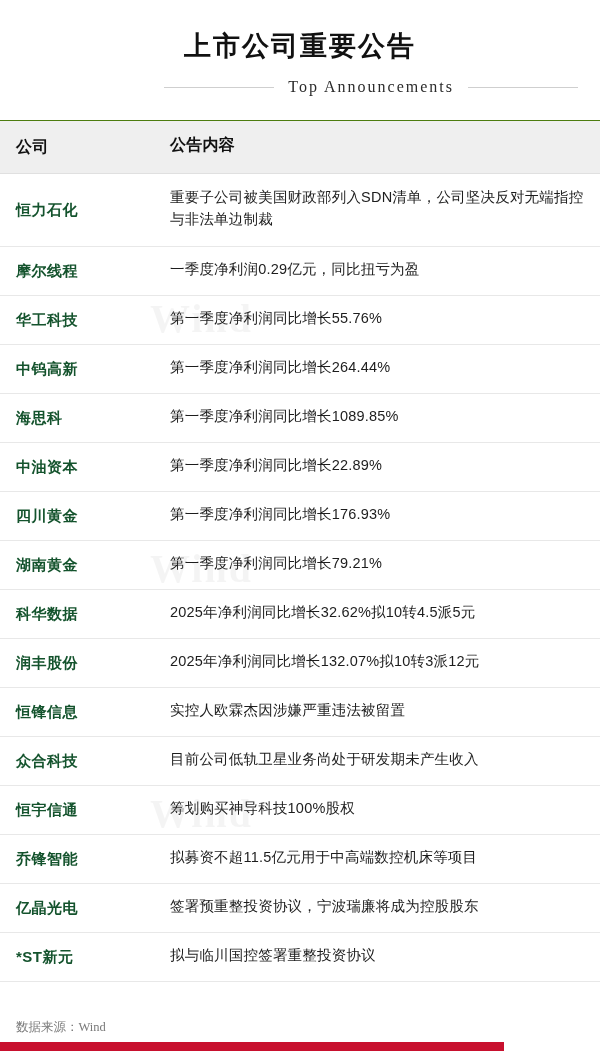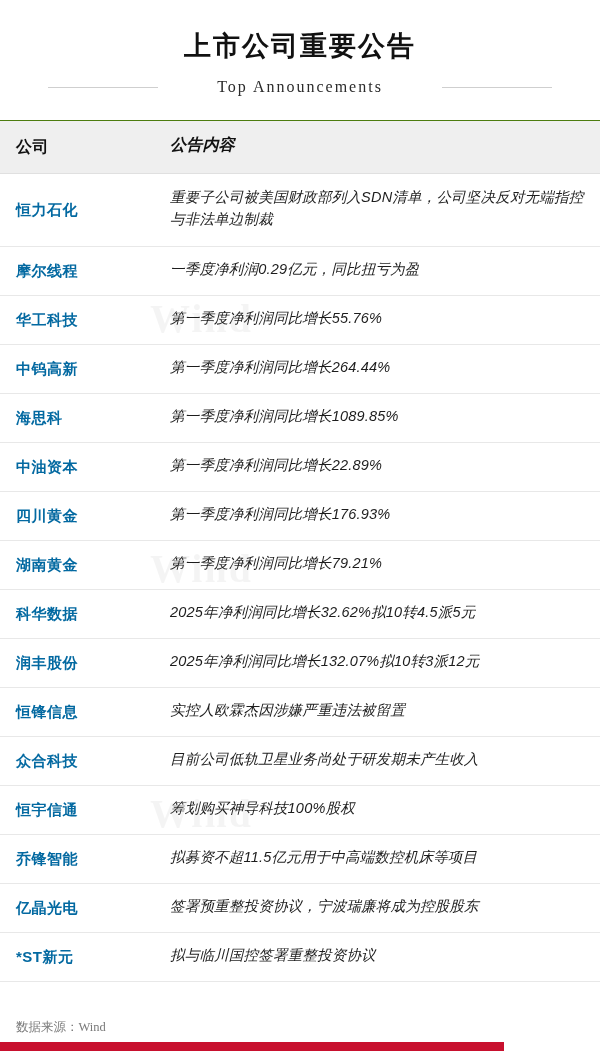--- a/index.html
+++ b/index.html
@@ -31,23 +31,23 @@
     font-size: 27px;
     font-weight: bold;
     letter-spacing: 2px;
     color: #111111;
     line-height: 1.2;
   }
   .subtitle-wrap {
     margin-top: 16px;
     display: flex;
     align-items: center;
-    justify-content: space-between;
-    gap: 0;
-    padding: 0 48px;
+    justify-content: flex-end;
+    gap: 14px;
+    padding: 0 22px;
   }
   .sub-rule {
     height: 1px;
     background: #cfcfcf;
     flex: 1 1 auto;
     max-width: 110px;
   }
   .subtitle {
     font-size: 16px;
     letter-spacing: 2px;
@@ -91,34 +91,33 @@
   }
   .cell-company {
     width: 160px;
     flex: 0 0 160px;
     box-sizing: border-box;
     padding: 12px 0 12px 16px;
     display: flex;
     align-items: center;
     font-size: 15px;
     font-weight: bold;
-    color: #0369a1;
+    color: #14532d;
     letter-spacing: 0.5px;
   }
   .cell-content {
     flex: 1 1 auto;
     box-sizing: border-box;
     padding: 8px 16px 12px 10px;
     display: flex;
     align-items: center;
     font-size: 14.5px;
     color: #1d1d1d;
     line-height: 1.55;
     letter-spacing: 0.2px;
-    font-style: italic;
   }
   .row.head .cell-company,
   .row.head .cell-content {
     font-size: 16px;
     font-weight: bold;
     color: #111111;
   }
   .row.tall { min-height: 72px; }
 
   

